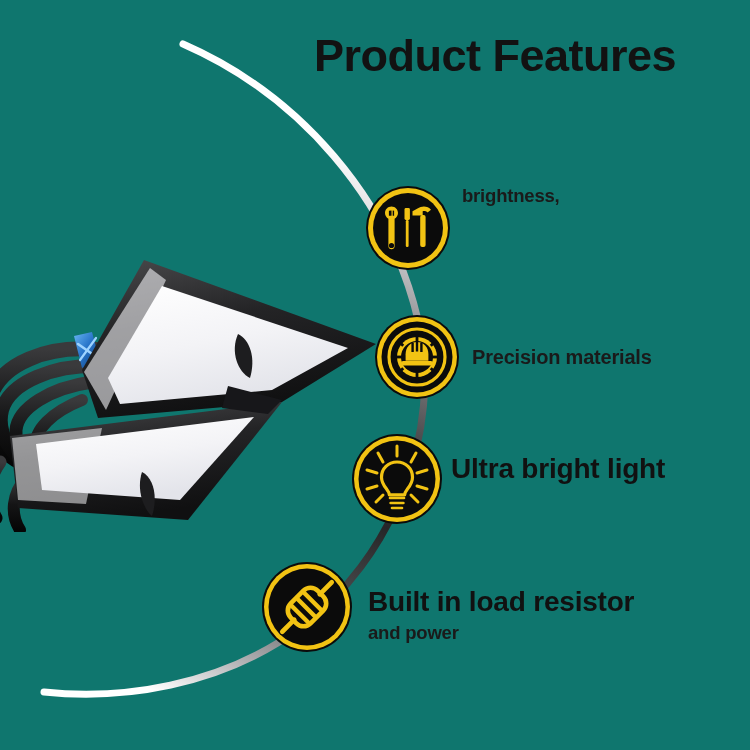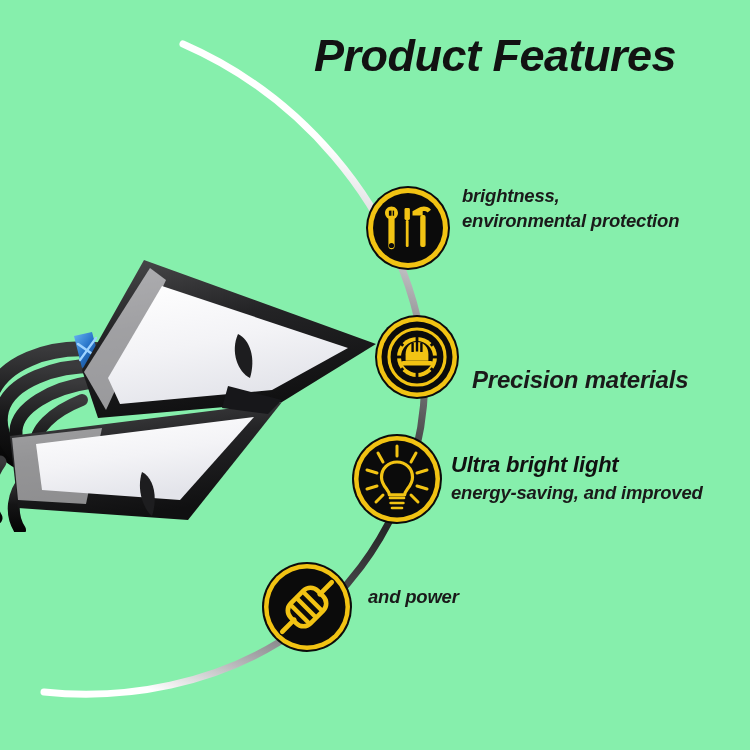--- a/index.html
+++ b/index.html
@@ -6,23 +6,22 @@
   body{
     width:750px;height:750px;
     background:#ffffff;
     font-family:"Liberation Sans", sans-serif;
     overflow:hidden;
     position:relative;
   }
   #stage{
     position:relative;
     width:750px;height:750px;
-    background:#86efac;
+    background:#0f766e;
     overflow:hidden;
-    font-style:italic;
   }
 
   
   #page-title{
     position:absolute;
     left:285px; top:32px;
     width:420px;
     text-align:center;
     font-size:45px;
     font-weight:700;
@@ -53,39 +52,38 @@
   .icon-badge{
     position:absolute;
     border-radius:50%;
     background:#0b0b0b;
     box-sizing:border-box;
   }
   .icon-badge svg{display:block;}
 
   .feat-text{ position:absolute; }
   .feat-head{
-    font-size:22px;
+    font-size:28px;
     font-weight:700;
     color:#111111;
     line-height:1.22;
     letter-spacing:-0.2px;
     margin:0 0 2px 0;
     white-space:nowrap;
   }
   .feat-body{
     font-size:18.5px;
     font-weight:700;
     color:#1a1a1a;
     line-height:1.33;
     letter-spacing:-0.2px;
     margin:0;
   }
   .feat-body.solo{
-    font-size:24px;
-    margin-top:20px;
+    font-size:20px;
   }
 
   
   #feature-1 .icon-badge{ left:366px; top:186px; width:84px; height:84px; }
   #feature-1 .feat-text { left:462px; top:184px; width:252px; }
 
   #feature-2 .icon-badge{ left:375px; top:315px; width:84px; height:84px; }
   #feature-2 .feat-text { left:472px; top:344px; width:250px; }
 
   #feature-3 .icon-badge{ left:352px; top:434px; width:90px; height:90px; }
@@ -190,21 +188,20 @@
         </g>
 
         <g fill="#F2C313">
           <path d="M51.5,22.5 c4.5,-3.2 10.5,-2.6 13.5,1.2 l-3.4,2.8 c-1.2,-1.3 -3.2,-1.9 -4.9,-1.2 l0,4.2 l-10.2,0 l0,-4.2 z"></path>
           <rect x="54.2" y="29" width="5.4" height="32" rx="2"></rect>
         </g>
       </svg>
     </div>
     <div class="feat-text">
       <p class="feat-body">brightness,</p>
-      <p class="feat-body">environmental protection</p>
     </div>
   </div>
 
   <div class="feature" id="feature-2">
     <div class="icon-badge">
       <svg viewBox="0 0 84 84" width="84" height="84">
         <circle cx="42" cy="42" r="40" fill="#F2C313"></circle>
         <circle cx="42" cy="42" r="35.5" fill="#0b0b0b"></circle>
         <circle cx="42" cy="42" r="28" fill="none" stroke="#F2C313" stroke-width="3.2"></circle>
         <circle cx="42" cy="42" r="23" fill="#0b0b0b"></circle>
@@ -261,21 +258,20 @@
         <path d="M45,28 c-8.8,0 -15.5,6.8 -15.5,15.2 c0,5.6 2.8,9.0 5.2,12.0 c1.6,2.0 2.6,3.4 2.6,5.6 l15.4,0 c0,-2.2 1.0,-3.6 2.6,-5.6 c2.4,-3.0 5.2,-6.4 5.2,-12.0 c0,-8.4 -6.7,-15.2 -15.5,-15.2 z" fill="none" stroke="#F2C313" stroke-width="3.2" stroke-linejoin="round"></path>
         <g stroke="#F2C313" stroke-width="2.6" stroke-linecap="round">
           <line x1="38" y1="64" x2="52" y2="64"></line>
           <line x1="38.6" y1="69" x2="51.4" y2="69"></line>
           <line x1="40" y1="74" x2="50" y2="74"></line>
         </g>
       </svg>
     </div>
     <div class="feat-text">
       <p class="feat-head">Ultra bright light</p>
-      <p class="feat-body">energy-saving, and improved</p>
     </div>
   </div>
 
   <div class="feature" id="feature-4">
     <div class="icon-badge">
       <svg viewBox="0 0 90 90" width="90" height="90">
         <circle cx="45" cy="45" r="43" fill="#F2C313"></circle>
         <circle cx="45" cy="45" r="38.5" fill="#0b0b0b"></circle>
         <g transform="rotate(-45 45 45)">
 
@@ -288,17 +284,18 @@
 
           <g stroke="#F2C313" stroke-width="4.4" stroke-linecap="round">
             <line x1="35" y1="33.5" x2="35" y2="56.5"></line>
             <line x1="44" y1="33" x2="44" y2="57"></line>
             <line x1="53" y1="33.5" x2="53" y2="56.5"></line>
           </g>
         </g>
       </svg>
     </div>
     <div class="feat-text">
+      <p class="feat-head">Built in load resistor</p>
       <p class="feat-body">and power</p>
     </div>
   </div>
 
 </div>
 
 </body></html>

